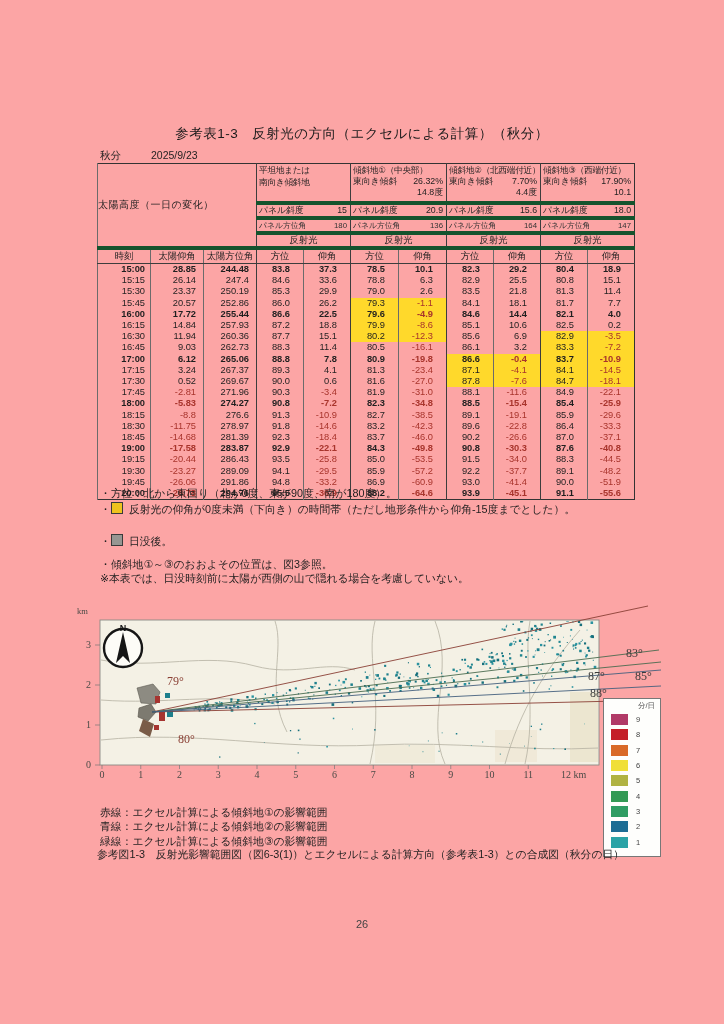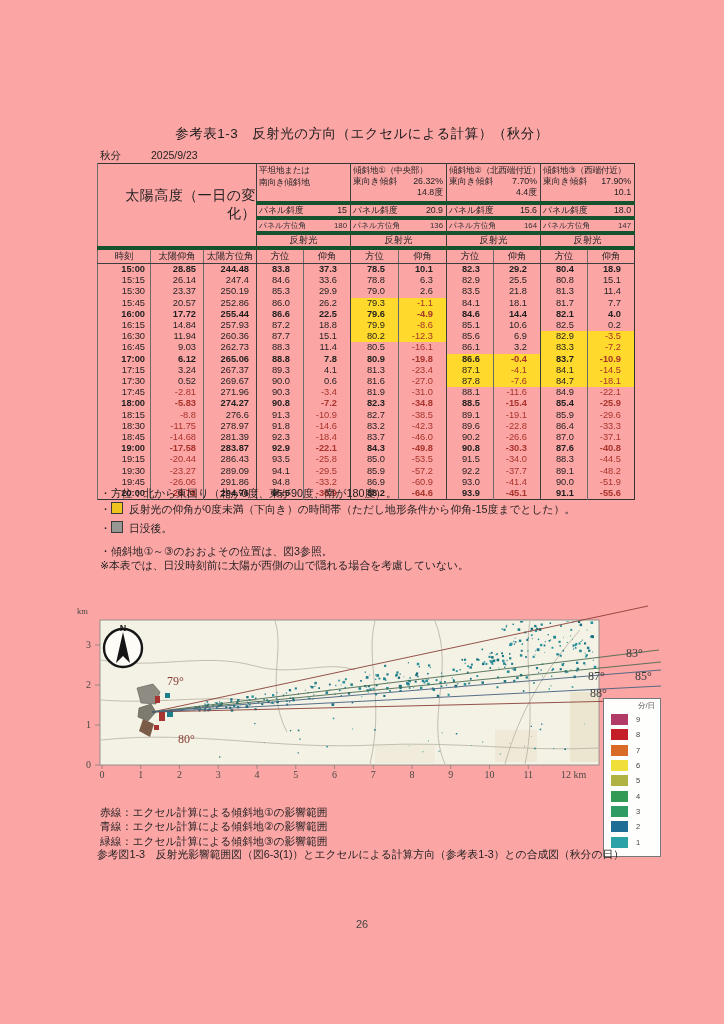--- a/index.html
+++ b/index.html
@@ -9,21 +9,21 @@
   .doc-title{position:absolute;top:125px;left:0;width:724px;text-align:center;
              font-size:13.5px;color:#1b1b1b;letter-spacing:.5px;}
   .season-line{position:absolute;top:149px;left:100px;font-size:10.5px;color:#1f1f1f;}
   .season-line .date{margin-left:30px;}
   
   table.ref{position:absolute;top:163px;left:97px;border-collapse:collapse;table-layout:fixed;
             width:537px;border:1.5px solid #333;font-size:9.3px;color:#1f1f1f;}
   .ref th,.ref td{padding:0;margin:0;overflow:hidden;}
   .ref th{font-weight:normal;border-left:1px solid #6b6b6b;border-bottom:4px solid #14532d;vertical-align:top;}
   .ref .gl{border-left:1.4px solid #3d3d3d !important;}
-  .ref th.h-sun{vertical-align:middle;text-align:right;font-size:14px;letter-spacing:.5px;}
+  .ref th.h-sun{vertical-align:middle;text-align:left;font-size:10px;letter-spacing:.5px;}
   .st-name{text-align:left;padding:1px 0 0 2px;line-height:11px;font-size:8.7px;letter-spacing:-.3px;white-space:nowrap;}
   .stl{display:flex;justify-content:space-between;padding:0 3px 0 2px;line-height:11px;font-size:8.8px;white-space:nowrap;}
   .st-deg{text-align:right;padding-right:3px;line-height:11px;font-size:8.8px;}
   .ref tr.hr1 th{height:37px;}
   .ref tr.hr2 th,.ref tr.hr3 th{height:11px;}
   .ref tr.hr3 .stl{font-size:7.8px;color:#333;}
   .ref tr.hr4 th{height:11px;text-align:center;line-height:11px;font-size:9.3px;}
   .ref tr.hr5 th{height:13px;text-align:center;line-height:13px;font-size:9.3px;border-bottom:1.4px solid #3d3d3d;}
   .ref tbody td{height:11.2px;line-height:11.2px;text-align:right;white-space:nowrap;
                 border-left:1px solid #6b6b6b;font-size:9.3px;}
@@ -456,21 +456,21 @@
           <td class="c-site neg">-45.1</td>
           <td class="c-site gl">91.1</td>
           <td class="c-site neg">-55.6</td>
         </tr>
       </tbody>
   </table>
 
   <div class="notes" id="notes">
       <div class="note"><span class="pref">・</span><span>方位：北から東回り（北が0度、東が90度、南が180度）。</span></div>
       <div class="note" style="margin-top: 1px;"><span class="pref">・</span><span class="sq yellow"></span><span>反射光の仰角が0度未満（下向き）の時間帯（ただし地形条件から仰角-15度までとした）。</span></div>
-      <div class="note" style="margin-top: 5px;"><span class="pref">・</span><span class="sq gray"></span><span>日没後。</span></div>
+      <div class="note" style="margin-top: 18px;"><span class="pref">・</span><span class="sq gray"></span><span>日没後。</span></div>
       <div class="note" style="margin-top: 8px;"><span class="pref">・</span><span>傾斜地①～③のおおよその位置は、図3参照。</span></div>
       <div class="note"><span>※本表では、日没時刻前に太陽が西側の山で隠れる場合を考慮していない。</span></div>
     </div>
 
   <svg class="map" id="mapsvg" width="595" height="182" viewBox="0 0 595 182">
       <defs>
         <clipPath id="mclip">
           <rect x="26" y="21" width="497" height="143"></rect>
         </clipPath>
       </defs>

